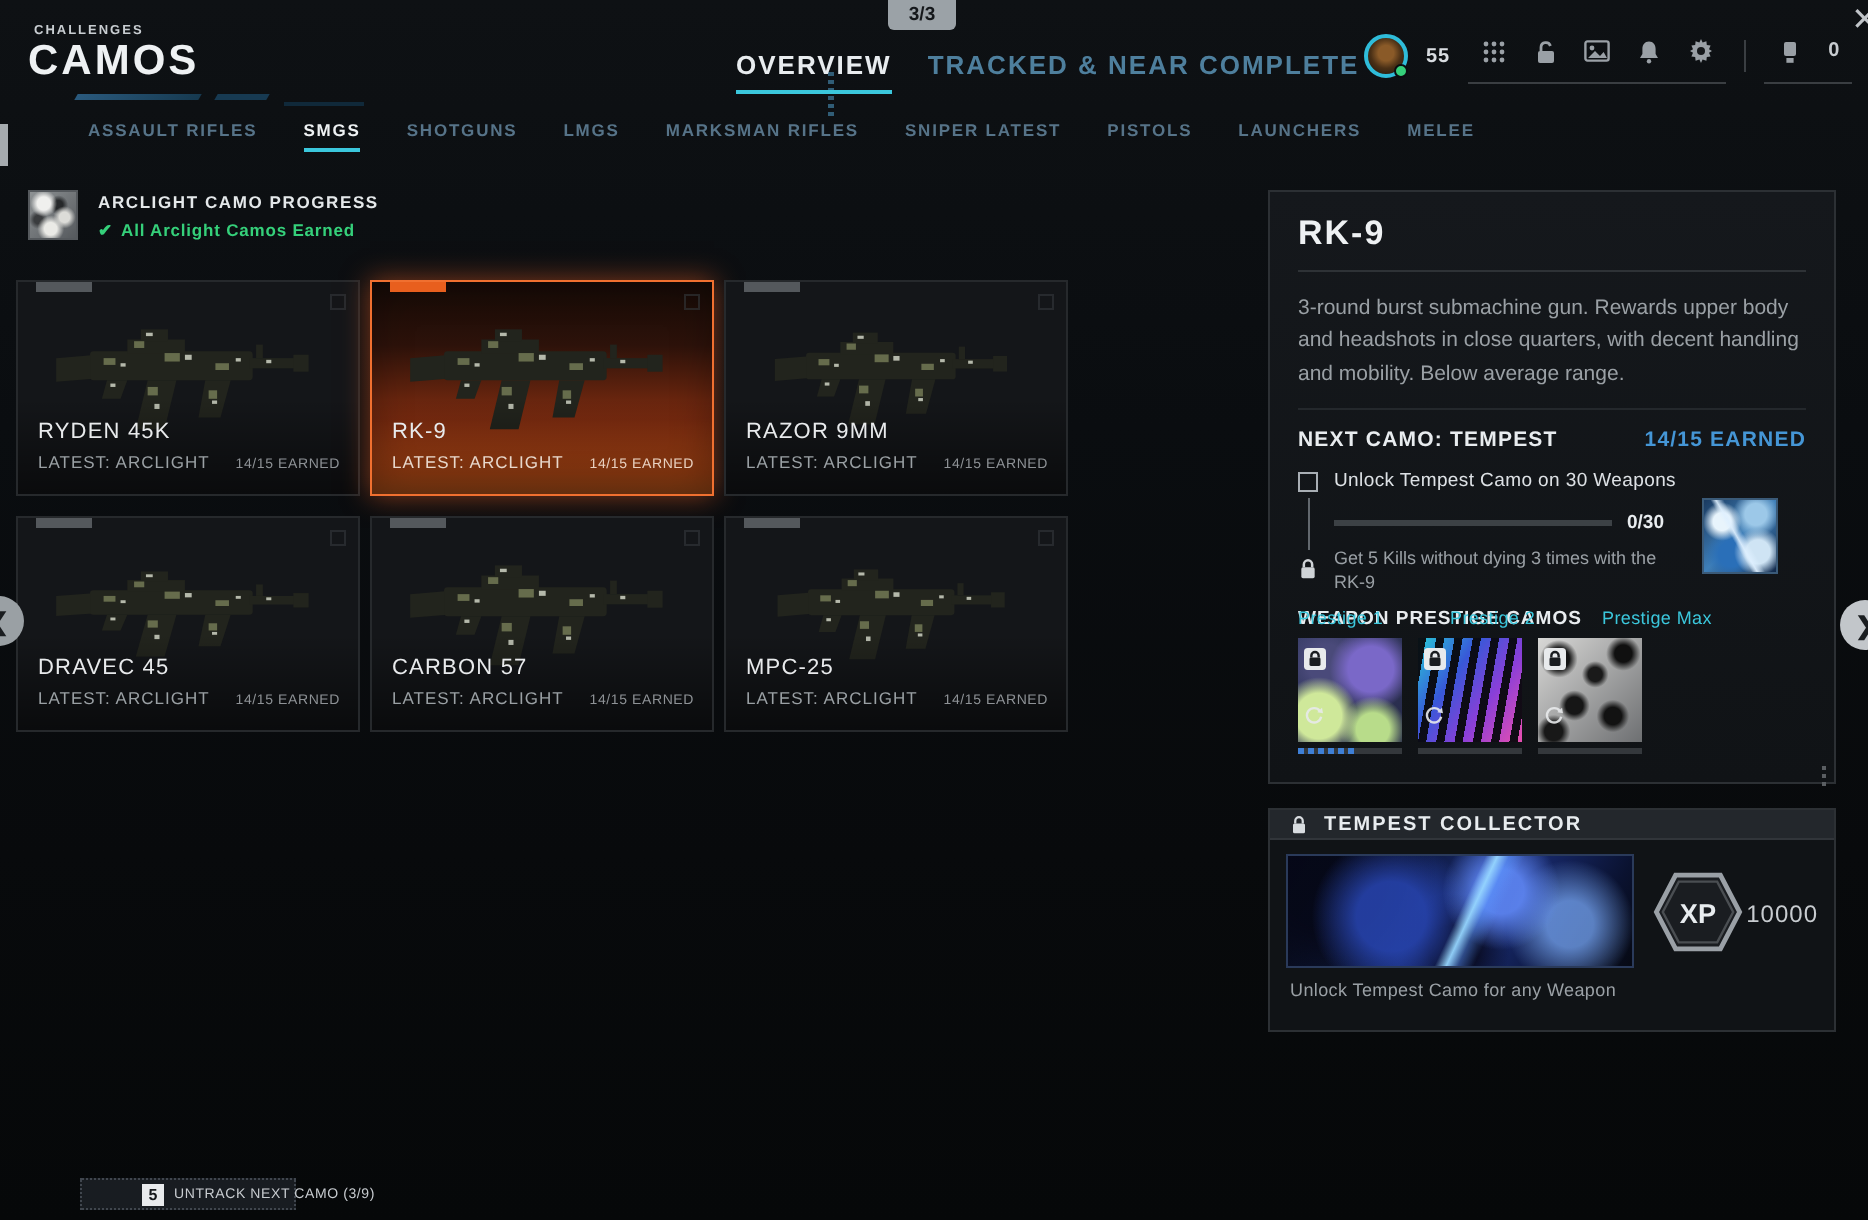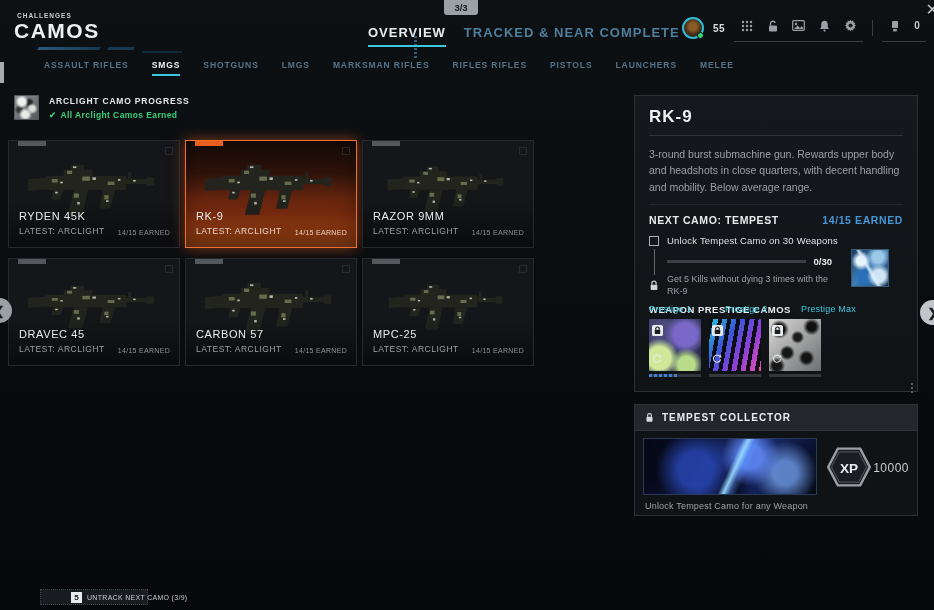--- a/index.html
+++ b/index.html
@@ -120,21 +120,21 @@
   .tile-lock { position:absolute; left:3px; top:3px; }
   .tile-replay { position:absolute; left:3px; bottom:3px; opacity:.9; }
   .tile-bar { width:52px; height:3px; background:#34383c; margin-top:3px; }
   .tile-bar.dashed { background-color:#34383c;
     background-image:repeating-linear-gradient(90deg,#3e7fd6 0 3px,rgba(0,0,0,0) 3px 5px);
     background-size:58% 100%; background-repeat:no-repeat; }
   .scroll-hint { position:absolute; right:4px; bottom:6px; width:2px; height:2px; background:#5a5e62;
     box-shadow:0 4px 0 #5a5e62, 0 8px 0 #5a5e62; }
   
   .collector-panel { position:absolute; left:634px; top:404px; width:284px; height:112px; background:#101316; border:1px solid #2c3034; }
-  .collector-header { display:flex; align-items:center; gap:8px; height:26px; padding:0 10px;
+  .collector-header { display:flex; align-items:center; gap:8px; height:15px; padding:0 10px;
     background:#23272c; border-bottom:1px solid #31353a; }
   .collector-title { font-size:10px; font-weight:bold; letter-spacing:1px; color:#e8ecef; }
   .collector-body { display:flex; padding:7px 8px 4px 8px; gap:8px; }
   .collector-art { width:204px; height:57px; border:1px solid #2a3a5a;
     background:
       linear-gradient(115deg,transparent 50%,rgba(150,214,255,.95) 53%,rgba(90,150,255,.45) 56%,transparent 60%),
       radial-gradient(circle at 62% 32%,rgba(95,135,245,.9) 0 10%,transparent 26%),
       radial-gradient(circle at 30% 55%,rgba(40,70,180,.85) 0 14%,transparent 32%),
       radial-gradient(circle at 82% 62%,rgba(125,175,255,.7) 0 8%,transparent 22%),
       radial-gradient(circle at 12% 22%,rgba(6,8,24,.95) 0 16%,transparent 34%),
@@ -266,21 +266,21 @@
     </div>
   </div>
   <div class="corner-x">✕</div>
 
   <nav class="cat-tabs">
     <div class="tab">ASSAULT RIFLES</div>
     <div class="tab active">SMGS</div>
     <div class="tab">SHOTGUNS</div>
     <div class="tab">LMGS</div>
     <div class="tab">MARKSMAN RIFLES</div>
-    <div class="tab">RIFLES RIFLES</div>
+    <div class="tab">SNIPER LATEST</div>
     <div class="tab">PISTOLS</div>
     <div class="tab">LAUNCHERS</div>
     <div class="tab">MELEE</div>
   </nav>
 
   <div class="camo-progress">
     <div class="arclight-thumb"></div>
     <div>
       <div class="camo-progress-title">ARCLIGHT CAMO PROGRESS</div>
       <div class="camo-progress-status">

